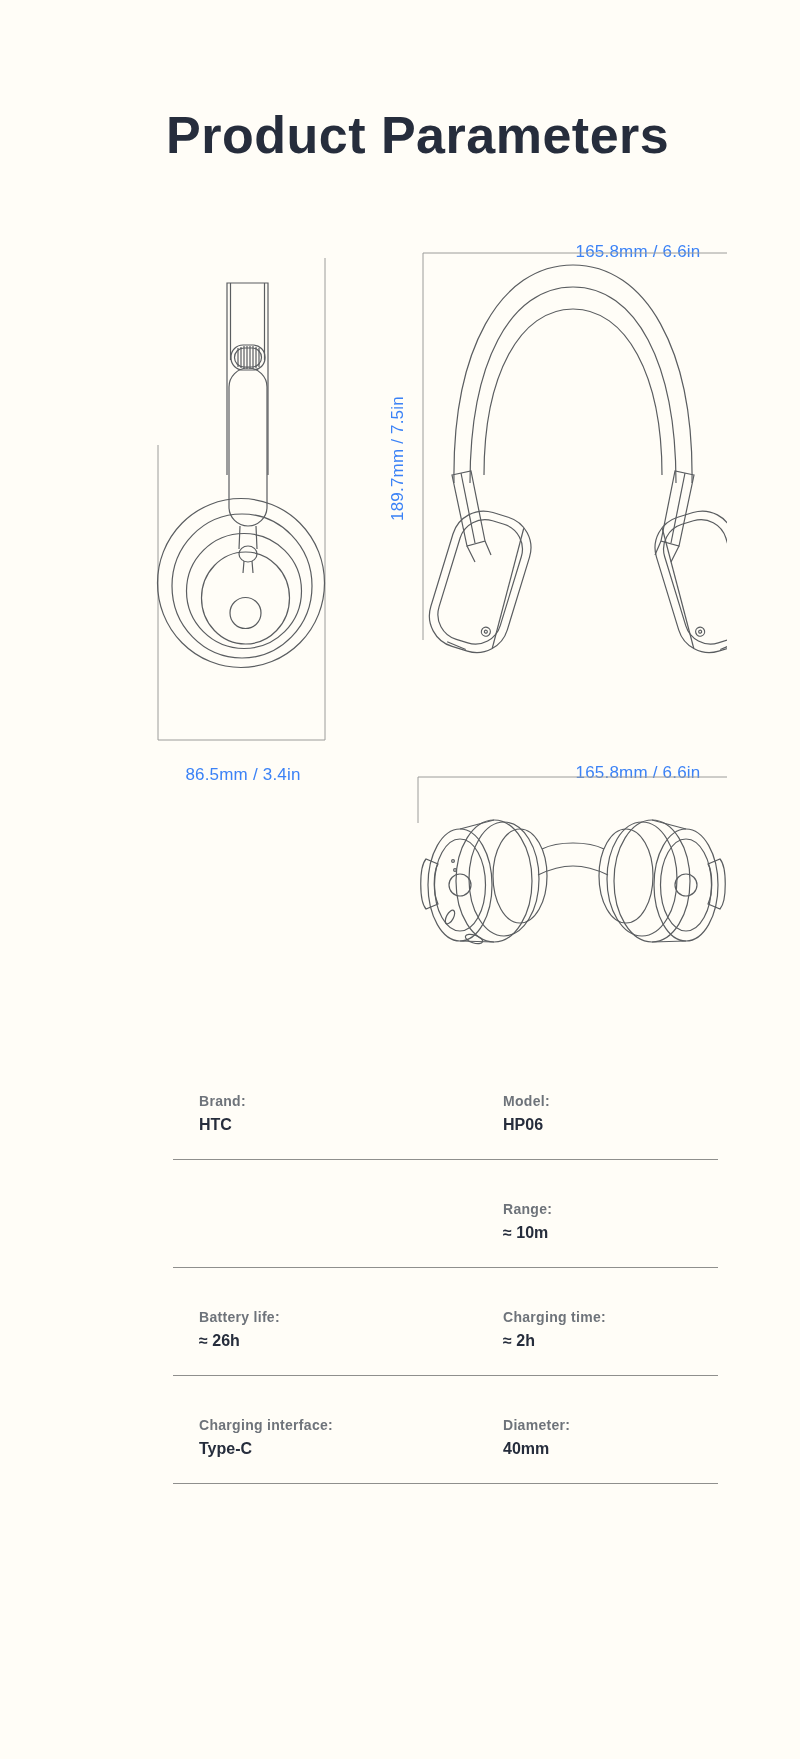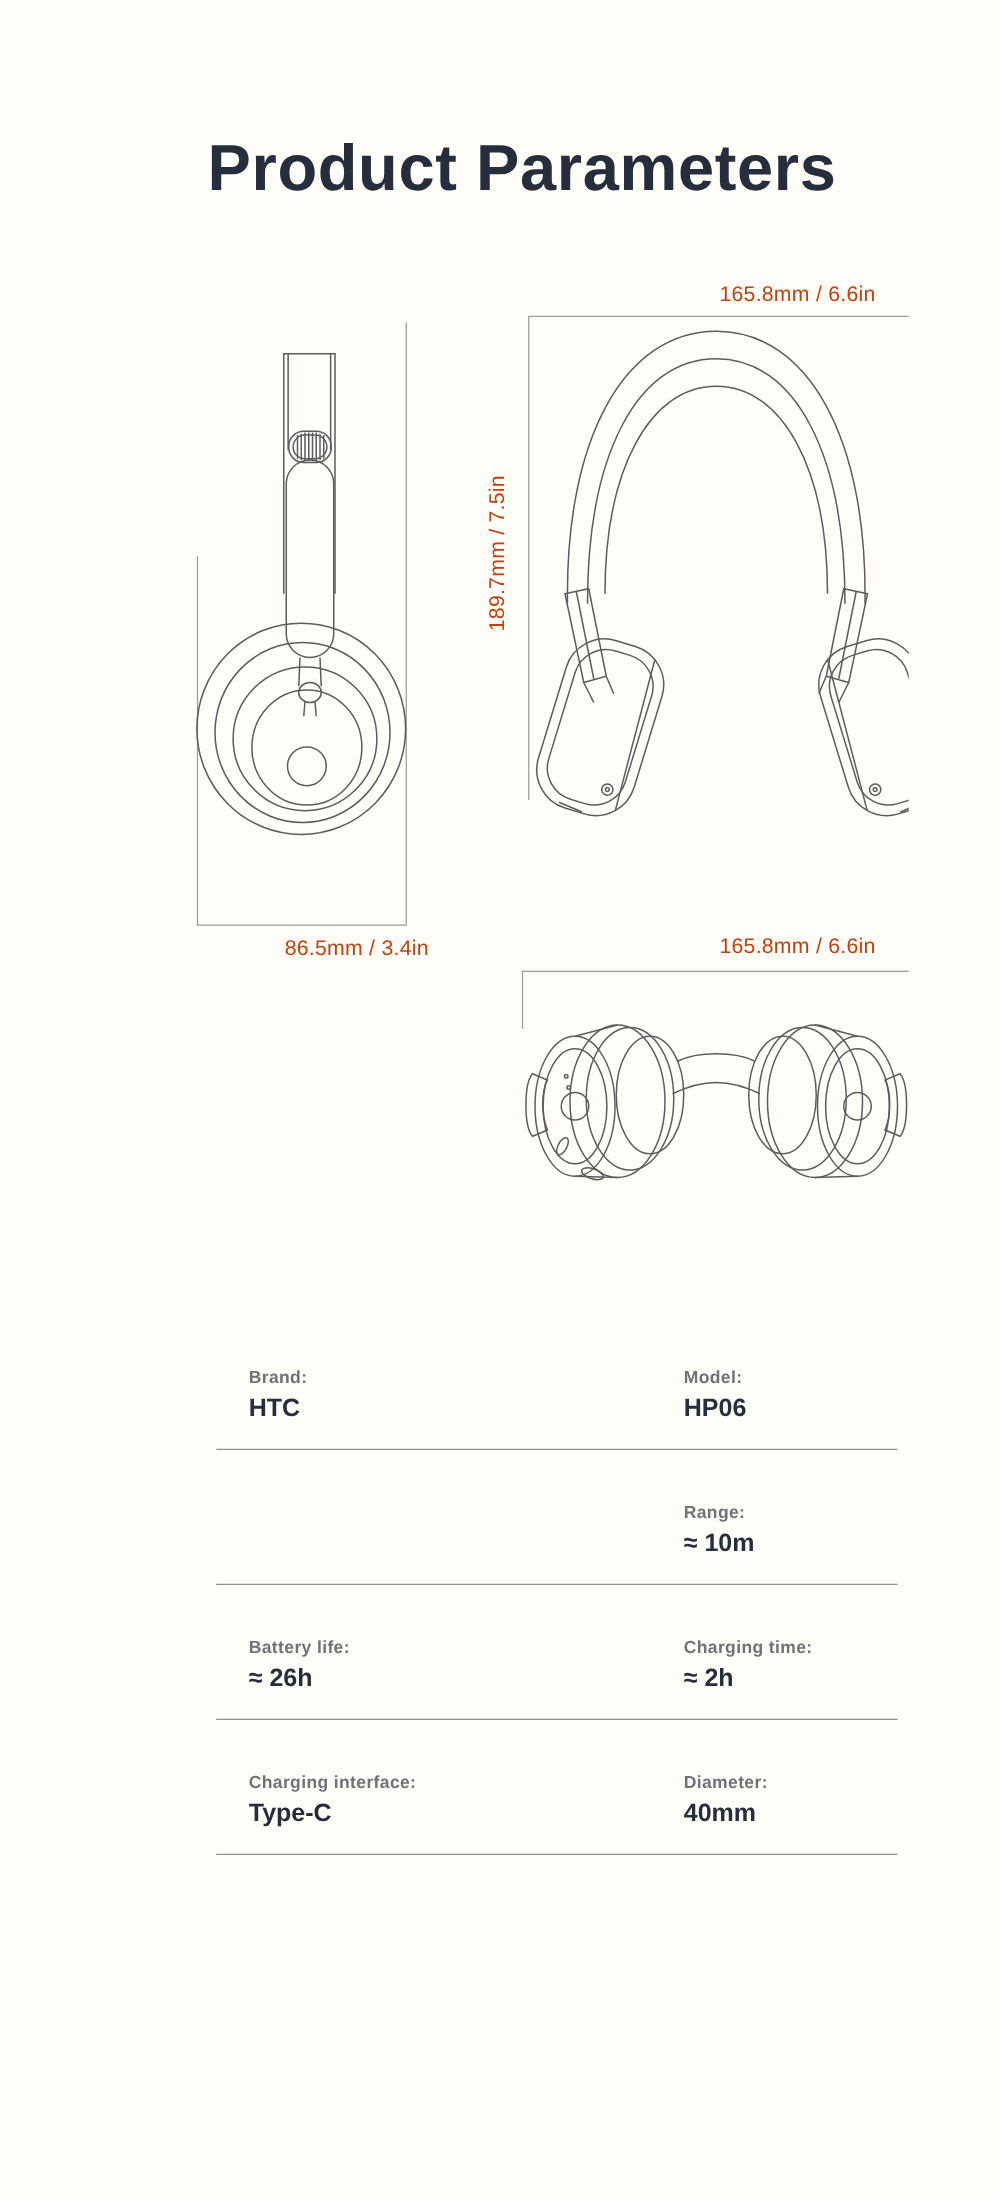--- a/index.html
+++ b/index.html
@@ -19,50 +19,51 @@
     top: 70px;
     font-size: 52px;
     font-weight: 700;
     letter-spacing: 0.5px;
     color: #262d3c;
     white-space: nowrap;
   }
   .dim {
     position: absolute;
     font-size: 17px;
-    color: #c2410c;
+    color: #3b82f6;
     letter-spacing: 0.2px;
     white-space: nowrap;
+    margin-top: 16px;
   }
   .dim-top    { left: 455px; top: 226px; width: 220px; text-align: center; }
-  .dim-side   { left: 70px;  top: 749px; width: 200px; text-align: right; }
+  .dim-side   { left: 70px;  top: 749px; width: 200px; text-align: center; }
   .dim-bottom { left: 455px; top: 747px; width: 220px; text-align: center; }
   .dim-vertical {
     left: 314px; top: 345px; height: 195px; width: 22px;
     writing-mode: vertical-rl;
     transform: rotate(180deg);
     display: flex; align-items: center; justify-content: center;
     text-align: center;
   }
   svg.illustration { position: absolute; }
   .svg-side  { left: 55px;  top: 235px; }
   .svg-front { left: 295px; top: 225px; }
   .svg-topv  { left: 335px; top: 765px; }
 
   .spec-table { position: absolute; left: 0; top: 1052px; width: 800px; }
   .spec-row { position: relative; height: 108px; }
   .cell { position: absolute; top: 41px; }
   .cell.left  { left: 126px; }
-  .cell.right { left: 430px; margin-left: 44px; }
+  .cell.right { left: 430px; }
   .spec-label {
     font-size: 14px; font-weight: 700; color: #6e737a;
     letter-spacing: 0.3px; margin-bottom: 7px; white-space: nowrap;
   }
   .spec-value {
-    font-size: 20px; font-weight: 700; color: #262d3c; white-space: nowrap;
+    font-size: 16px; font-weight: 700; color: #262d3c; white-space: nowrap;
   }
   .divider {
     position: absolute; bottom: 0; left: 100px;
     width: 545px; height: 1px; background: #8f8f8d;
   }
 </style>
 </head>
 <body>
 
 <div class="page">

